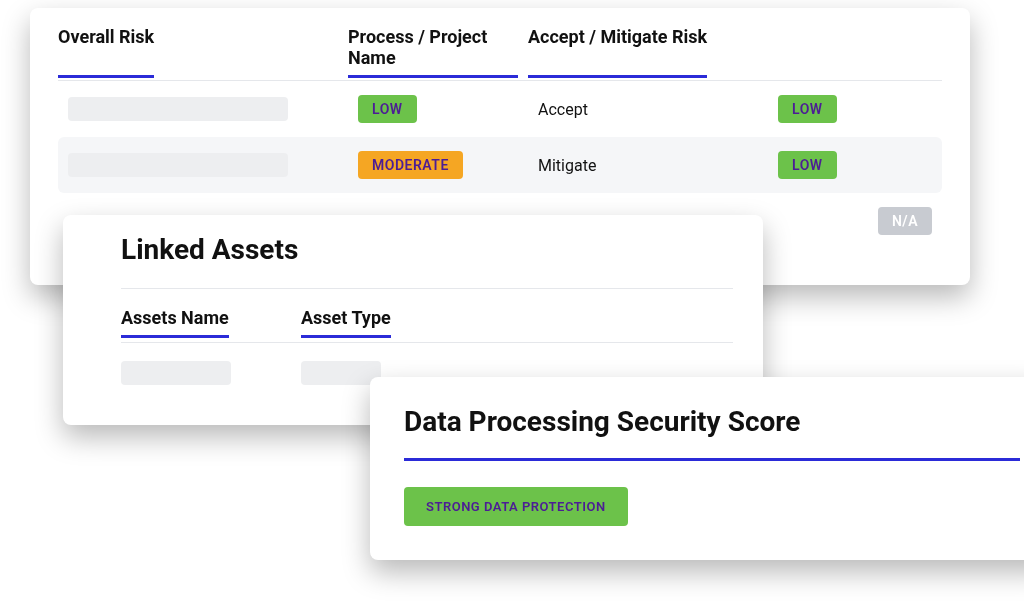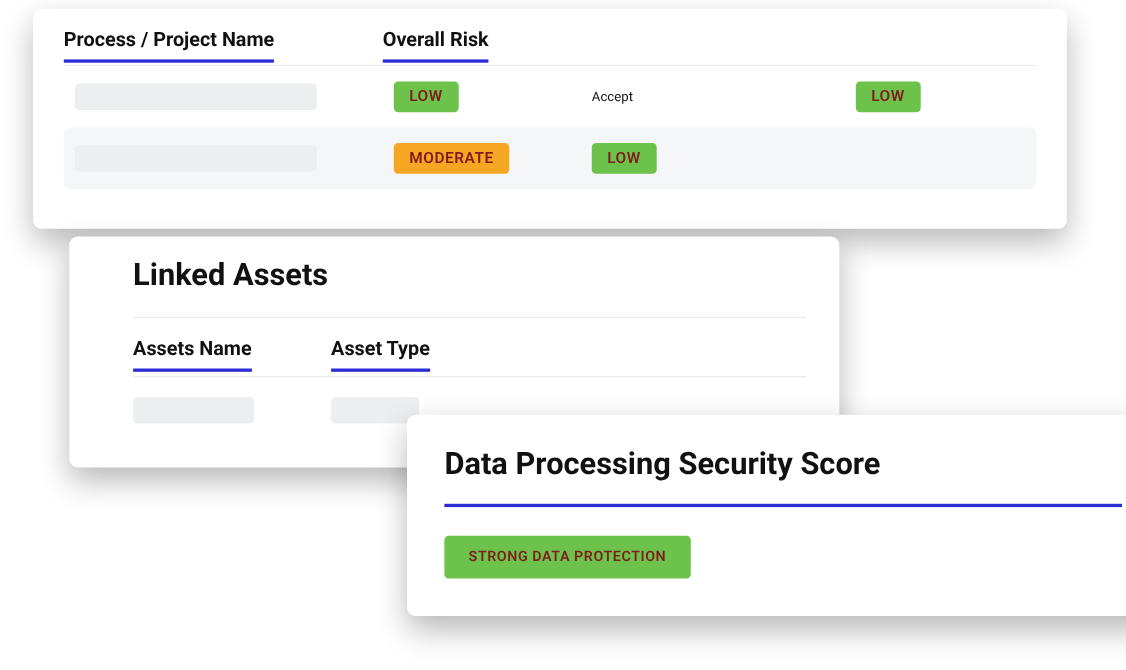--- a/index.html
+++ b/index.html
@@ -56,29 +56,29 @@
     height: 24px;
   }
   .skel.w220 { width: 220px; }
   .skel.w110 { width: 110px; }
   .skel.w80  { width: 80px; }
   .badge {
     display: inline-block;
     font-weight: 600;
     font-size: 14px;
     letter-spacing: 0.5px;
-    color: #7f1d1d;
+    color: #4c1d95;
     border-radius: 4px;
     padding: 6px 14px;
   }
   .badge-green   { background: #6cc24a; }
   .badge-orange  { background: #f5a623; }
   .badge-grey    { background: #c8cbd1; color:#fff; }
   .badge-big     { font-size: 13px; padding: 12px 22px; }
-  .plain { font-size: 12px; color:#111; }
+  .plain { font-size: 16px; color:#111; }
 
   .na-row { display:flex; justify-content:flex-end; padding: 14px 10px; }
 
   
   .assets-card {
     left: 30px; top: 215px;
     width: 700px;
     padding: 18px 30px 40px 58px;
     margin-left: 33px;
   }
@@ -110,37 +110,42 @@
   }
   .score-divider {
     height: 3px; background:#2b2bd8; margin: 20px 0 26px 0;
   }
 </style>
 </head>
 <body>
 
 <div class="card risk-card">
   <div class="risk-header">
+    <div class="col-label">Overall Risk</div>
     <div class="col-label">Process / Project Name</div>
-    <div class="col-label">Overall Risk</div>
+    <div class="col-label">Accept / Mitigate Risk</div>
   </div>
 
   <div class="risk-row">
     <div class="skel w220"></div>
     <div><span class="badge badge-green">LOW</span></div>
     <div class="plain">Accept</div>
     <div><span class="badge badge-green">LOW</span></div>
   </div>
 
   <div class="risk-row alt">
     <div class="skel w220"></div>
     <div><span class="badge badge-orange">MODERATE</span></div>
+    <div class="plain">Mitigate</div>
     <div><span class="badge badge-green">LOW</span></div>
   </div>
 
+  <div class="na-row">
+    <span class="badge badge-grey">N/A</span>
+  </div>
 </div>
 
 <div class="card assets-card">
   <div class="assets-title">Linked Assets</div>
 
   <div class="assets-header">
     <div class="col-label">Assets Name</div>
     <div class="col-label">Asset Type</div>
   </div>
 

